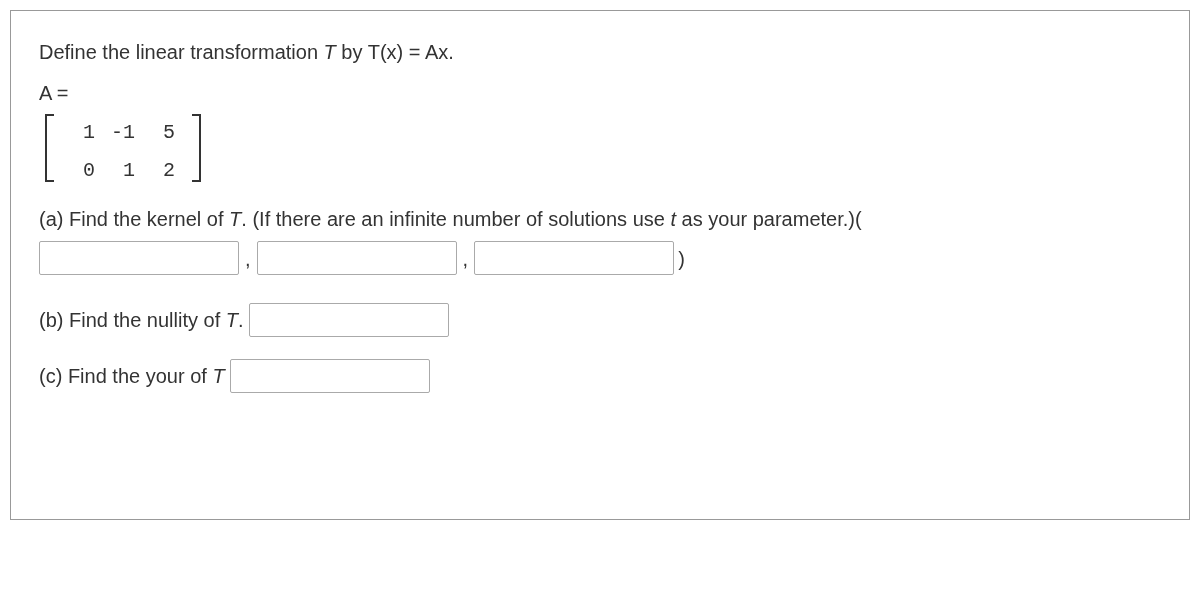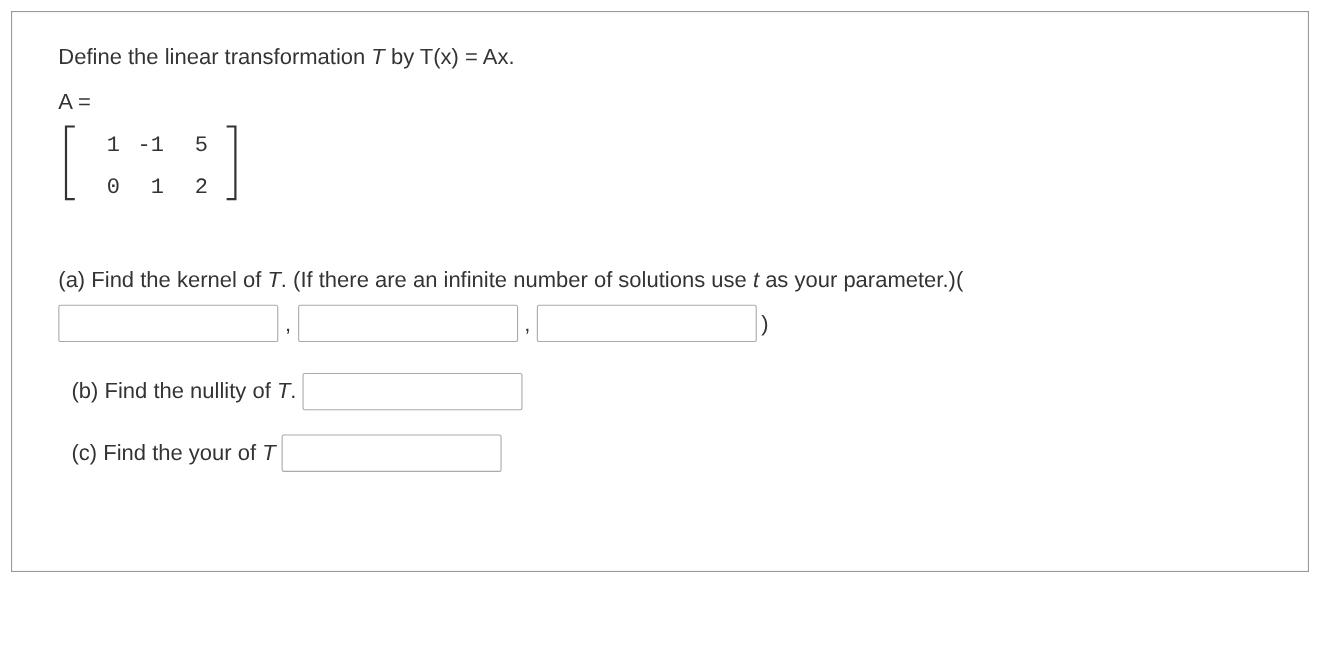--- a/index.html
+++ b/index.html
@@ -9,21 +9,21 @@
     }
     body {
       font-family: -apple-system, BlinkMacSystemFont, 'Segoe UI', Arial, sans-serif;
       font-size: 20px;
       color: #333;
       background: #fff;
       padding: 10px;
     }
     .question-container {
       border: 1px solid #999;
-      padding: 30px 30px 40px 42px;
+      padding: 30px 30px 40px 28px;
       width: 1180px;
       height: 510px;
     }
     .prompt-line {
       margin-bottom: 18px;
     }
     .italic {
       font-style: italic;
     }
     .matrix-label {
@@ -50,21 +50,20 @@
       line-height: 1.9;
     }
     .matrix-cell {
       min-width: 24px;
       text-align: right;
       font-family: 'Courier New', monospace;
       font-size: 20px;
     }
     .part-a-text {
       margin-bottom: 10px;
-      margin-top: 36px;
     }
     .answer-input {
       border: 1px solid #aaa;
       border-radius: 2px;
       height: 34px;
       padding: 2px 6px;
       font-size: 18px;
       background: #fff;
     }
     .input-wide {
@@ -84,21 +83,20 @@
     .row-inputs {
       display: flex;
       align-items: flex-end;
       margin-bottom: 28px;
     }
     .part-bc {
       display: flex;
       align-items: center;
       gap: 5px;
       margin-bottom: 22px;
-      margin-left: 12px;
     }
   </style>
 </head>
 <body>
 
 <div class="question-container">
 
   <div class="prompt-line">
     <span>Define the linear transformation </span><span class="italic">T</span><span> by  </span><span>T(x)</span><span> = </span><span>Ax</span><span>.</span>
   </div>

